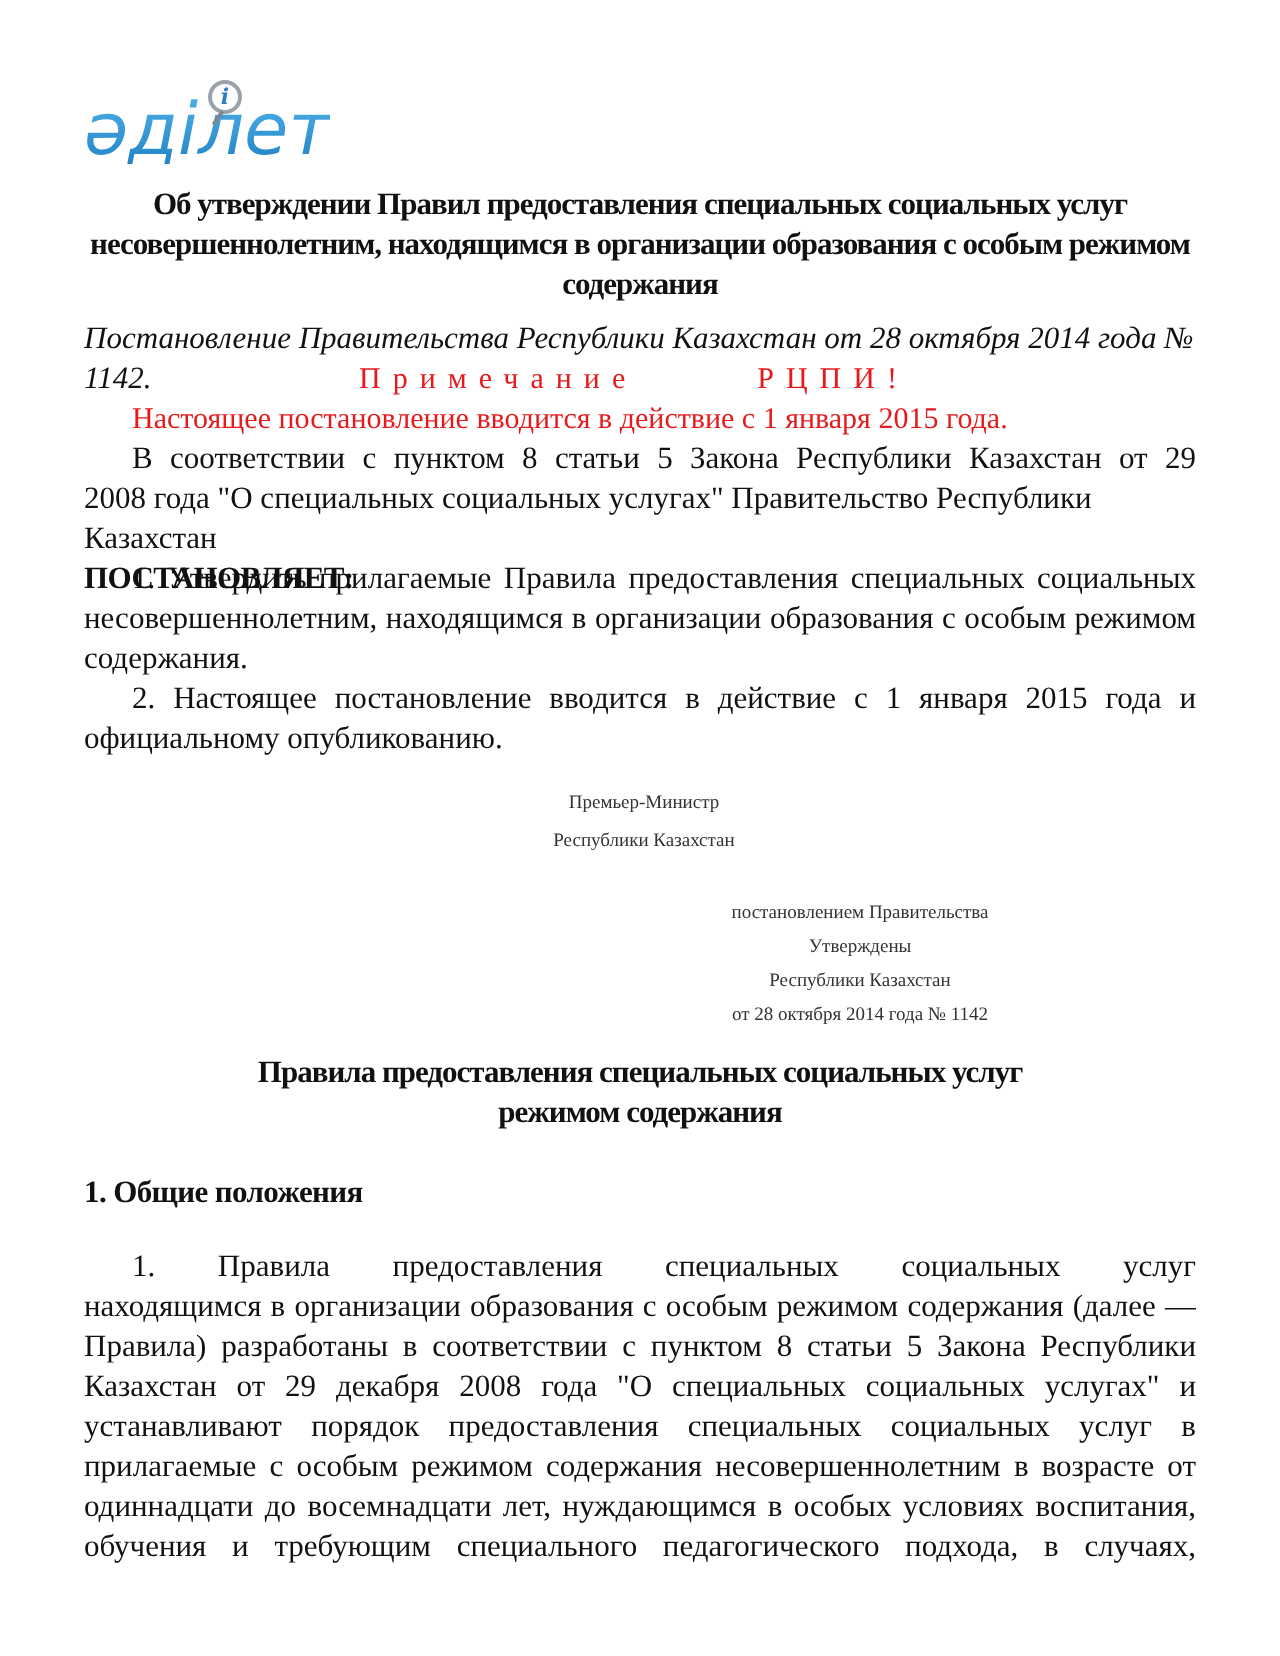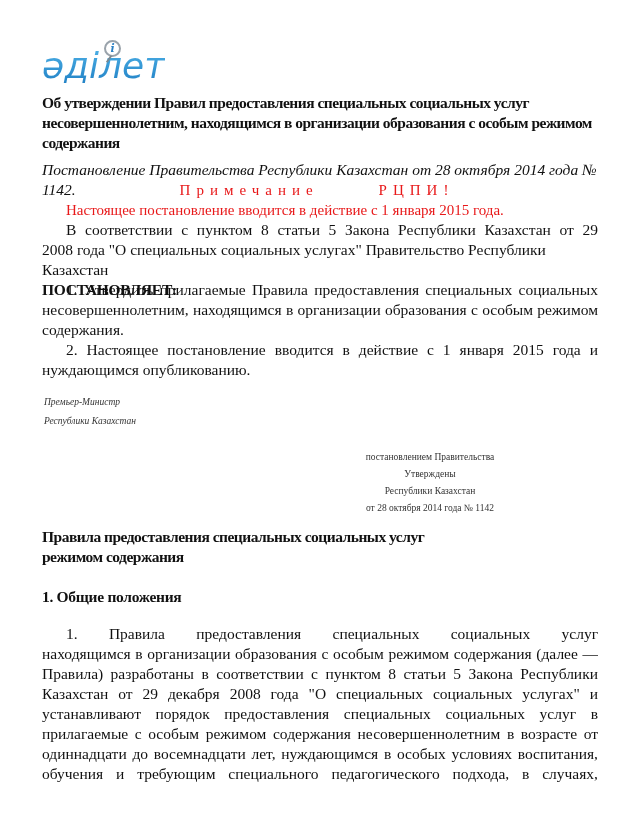--- a/index.html
+++ b/index.html
@@ -114,21 +114,20 @@
       font-weight: bold;
       letter-spacing: -0.3px;
     }
     .p-items { top: 280px; }
     .signature {
       top: 393px;
       font-size: 9.5px;
       line-height: 19px;
       left: 44px;
       color: #333;
-      font-style: italic;
     }
     .approved {
       position: absolute;
       left: 330px;
       width: 200px;
       top: 449px;
       text-align: center;
       font-size: 9.5px;
       line-height: 17px;
       color: #333;
@@ -144,20 +143,21 @@
       top: 587px;
       font-size: 15.5px;
       line-height: 20px;
       font-weight: bold;
       letter-spacing: -0.3px;
     }
     .p-rules { top: 624px; }
     .line {
       display: block;
       white-space: nowrap;
+      text-align: center;
     }
     .jline {
       display: block;
       text-align: justify;
       text-align-last: justify;
       white-space: normal;
       height: 20px;
       overflow: hidden;
     }
     .lastline {
@@ -197,21 +197,21 @@
   </div>
 
   <div class="block body-para p-items">
     <div>
       <span class="jline indent">1. Утвердить прилагаемые Правила предоставления специальных социальных услуг</span>
       <span class="jline">несовершеннолетним, находящимся в организации образования с особым режимом</span>
       <span class="lastline">содержания.</span>
     </div>
     <div>
       <span class="jline indent">2. Настоящее постановление вводится в действие с 1 января 2015 года и подлежит</span>
-      <span class="lastline">нуждающимся опубликованию.</span>
+      <span class="lastline">официальному опубликованию.</span>
     </div>
   </div>
 
   <div class="block signature">
     <span class="line">Премьер-Министр</span>
     <span class="line">Республики Казахстан</span>
   </div>
 
   <div class="approved">
     <span class="line">постановлением Правительства</span>

